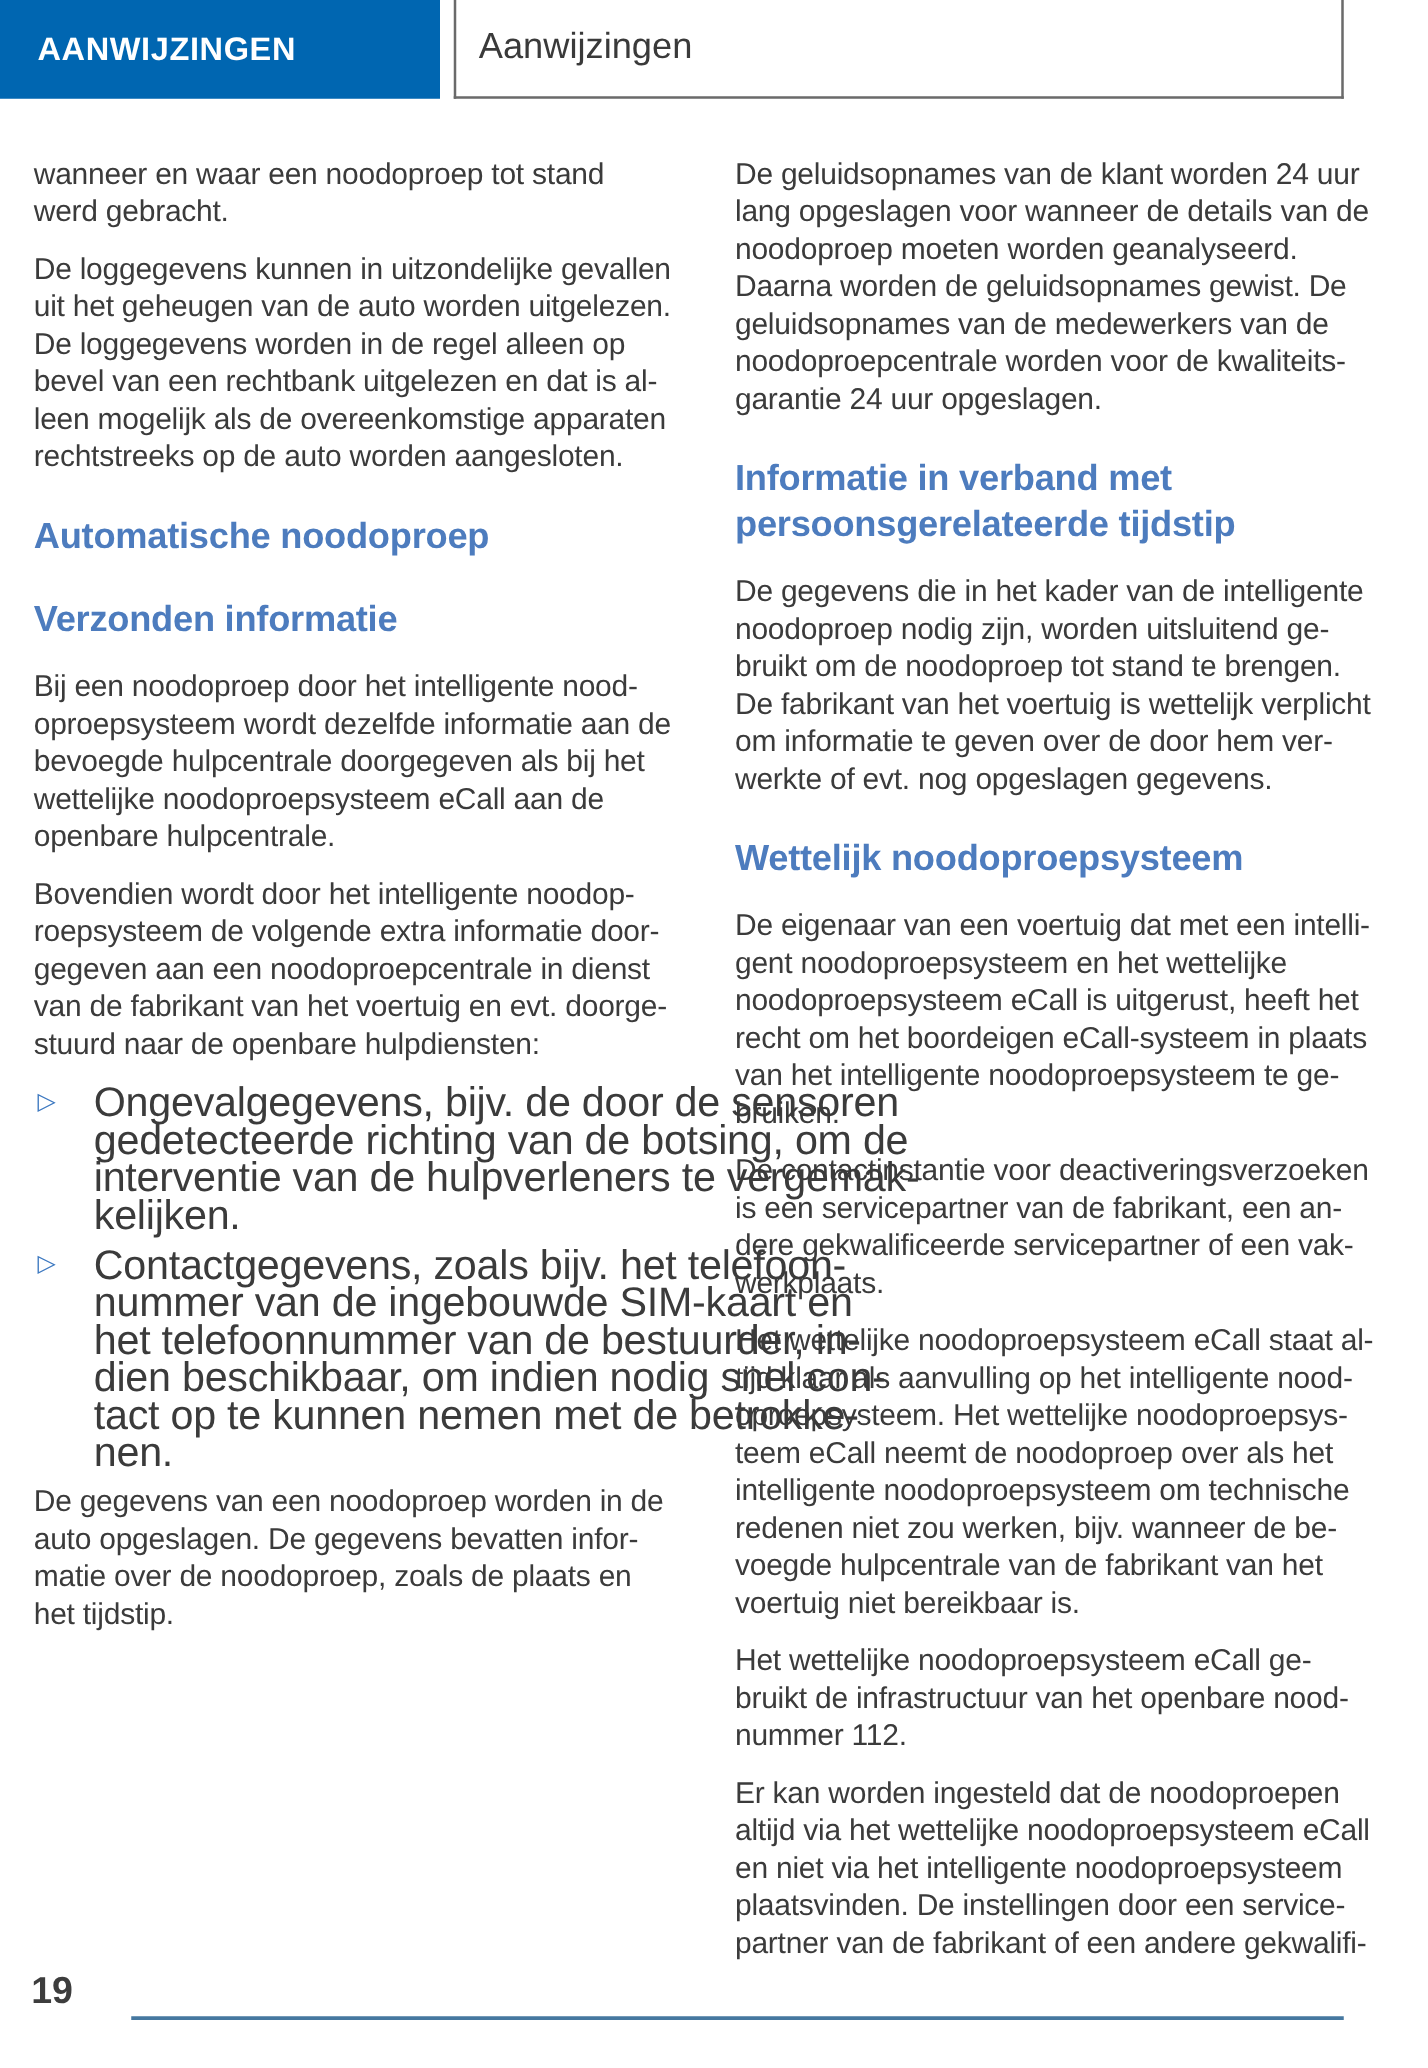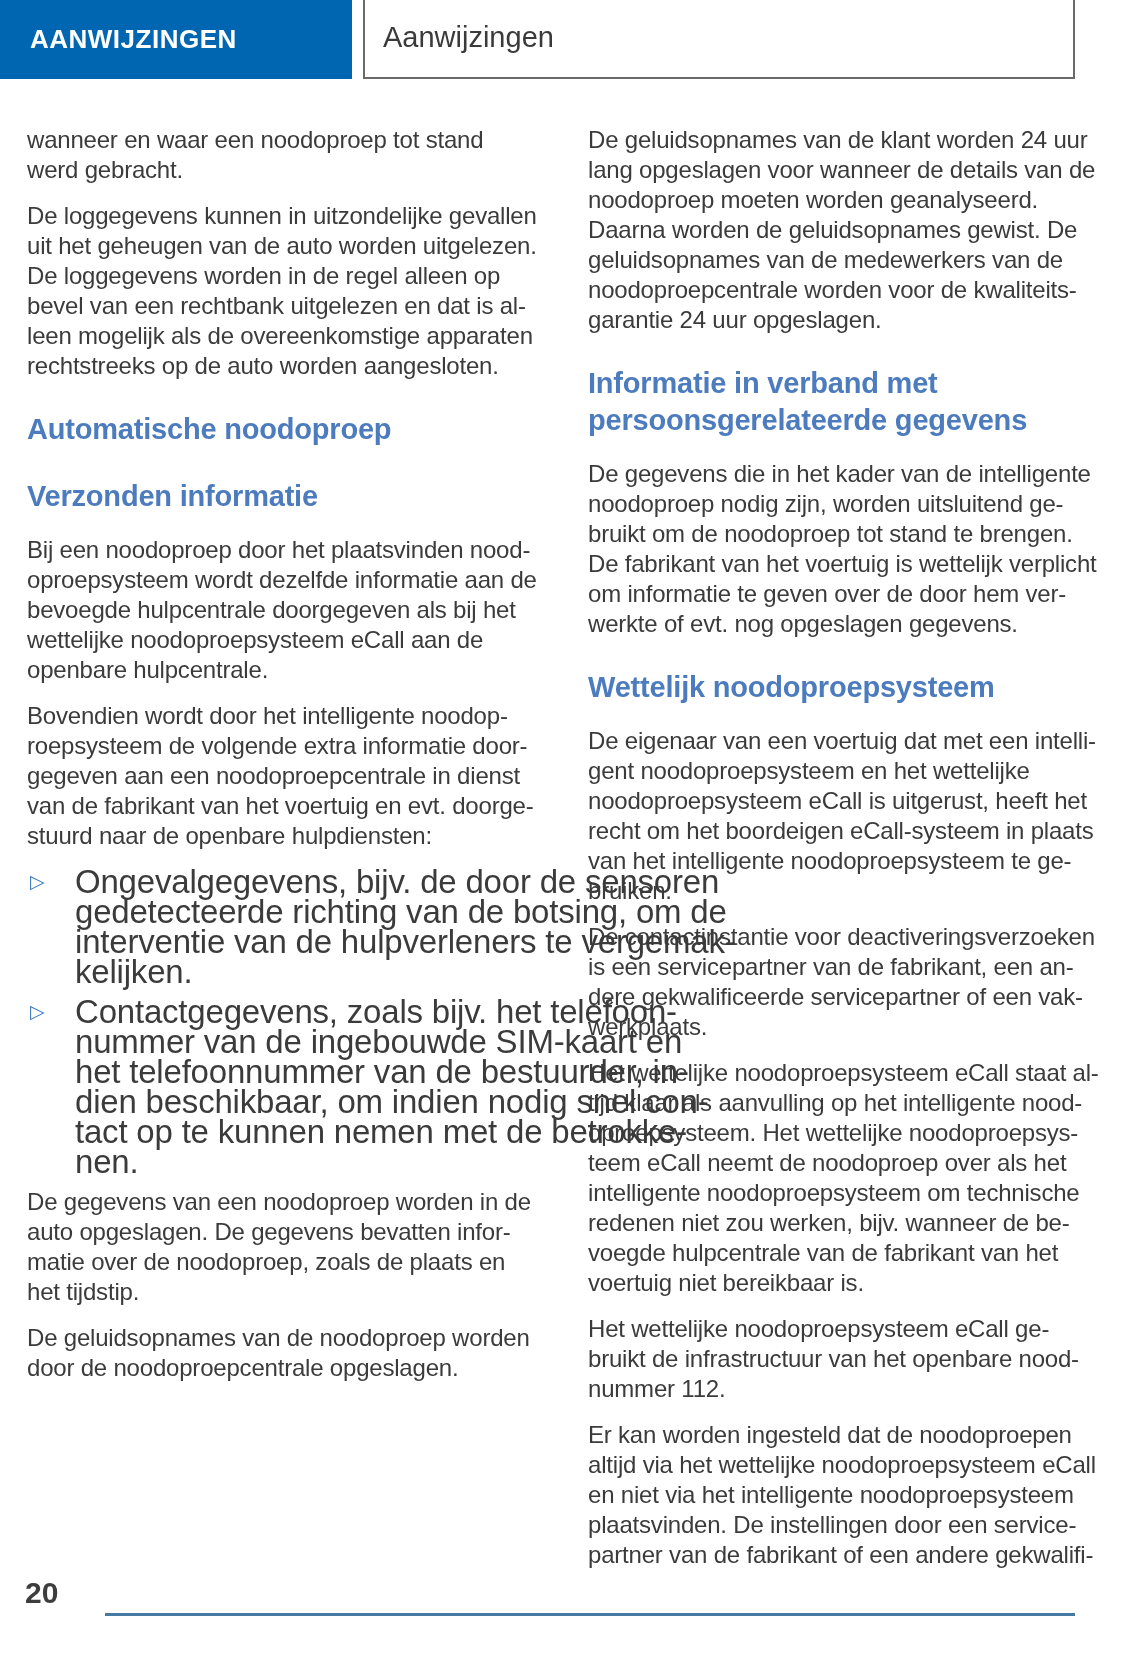--- a/index.html
+++ b/index.html
@@ -73,21 +73,21 @@
     <p class="body">De loggegevens kunnen in uitzondelijke gevallen
 uit het geheugen van de auto worden uitgelezen.
 De loggegevens worden in de regel alleen op
 bevel van een rechtbank uitgelezen en dat is al-
 leen mogelijk als de overeenkomstige apparaten
 rechtstreeks op de auto worden aangesloten.</p>
 
     <h2>Automatische noodoproep</h2>
 
     <h2>Verzonden informatie</h2>
-    <p class="body">Bij een noodoproep door het plaatsvinden nood-
+    <p class="body">Bij een noodoproep door het intelligente nood-
 oproepsysteem wordt dezelfde informatie aan de
 bevoegde hulpcentrale doorgegeven als bij het
 wettelijke noodoproepsysteem eCall aan de
 openbare hulpcentrale.</p>
     <p class="body">Bovendien wordt door het intelligente noodop-
 roepsysteem de volgende extra informatie door-
 gegeven aan een noodoproepcentrale in dienst
 van de fabrikant van het voertuig en evt. doorge-
 stuurd naar de openbare hulpdiensten:</p>
 
@@ -107,35 +107,33 @@
 dien beschikbaar, om indien nodig snel con-
 tact op te kunnen nemen met de betrokke-
 nen.</span>
       </div>
     </div>
 
     <p class="body">De gegevens van een noodoproep worden in de
 auto opgeslagen. De gegevens bevatten infor-
 matie over de noodoproep, zoals de plaats en
 het tijdstip.</p>
-    <p class="body">De geluidsopnames van de noodoproep worden
-door de noodoproepcentrale opgeslagen.</p>
   </div>
 
   <div class="col-right">
     <p class="body">De geluidsopnames van de klant worden 24 uur
 lang opgeslagen voor wanneer de details van de
 noodoproep moeten worden geanalyseerd.
 Daarna worden de geluidsopnames gewist. De
 geluidsopnames van de medewerkers van de
 noodoproepcentrale worden voor de kwaliteits-
 garantie 24 uur opgeslagen.</p>
 
     <h2>Informatie in verband met
-persoonsgerelateerde gegevens</h2>
+persoonsgerelateerde tijdstip</h2>
     <p class="body">De gegevens die in het kader van de intelligente
 noodoproep nodig zijn, worden uitsluitend ge-
 bruikt om de noodoproep tot stand te brengen.
 De fabrikant van het voertuig is wettelijk verplicht
 om informatie te geven over de door hem ver-
 werkte of evt. nog opgeslagen gegevens.</p>
 
     <h2>Wettelijk noodoproepsysteem</h2>
     <p class="body">De eigenaar van een voertuig dat met een intelli-
 gent noodoproepsysteem en het wettelijke
@@ -160,14 +158,14 @@
 nummer 112.</p>
     <p class="body">Er kan worden ingesteld dat de noodoproepen
 altijd via het wettelijke noodoproepsysteem eCall
 en niet via het intelligente noodoproepsysteem
 plaatsvinden. De instellingen door een service-
 partner van de fabrikant of een andere gekwalifi-</p>
   </div>
 
 </div>
 
-<div class="page-number">20</div>
+<div class="page-number">19</div>
 <div class="footer-rule"></div>
 
 </body></html>

